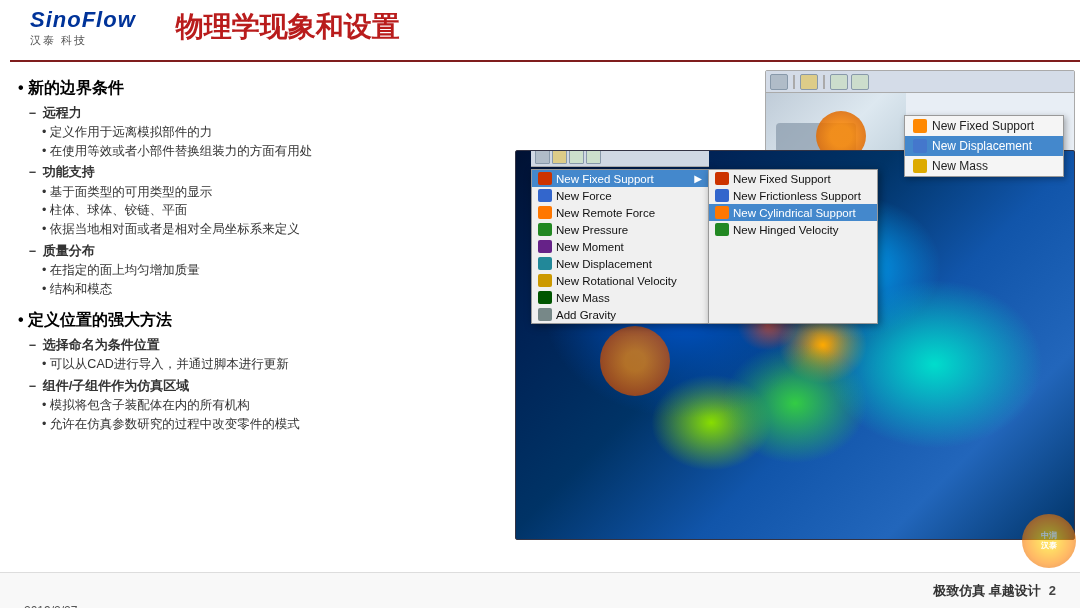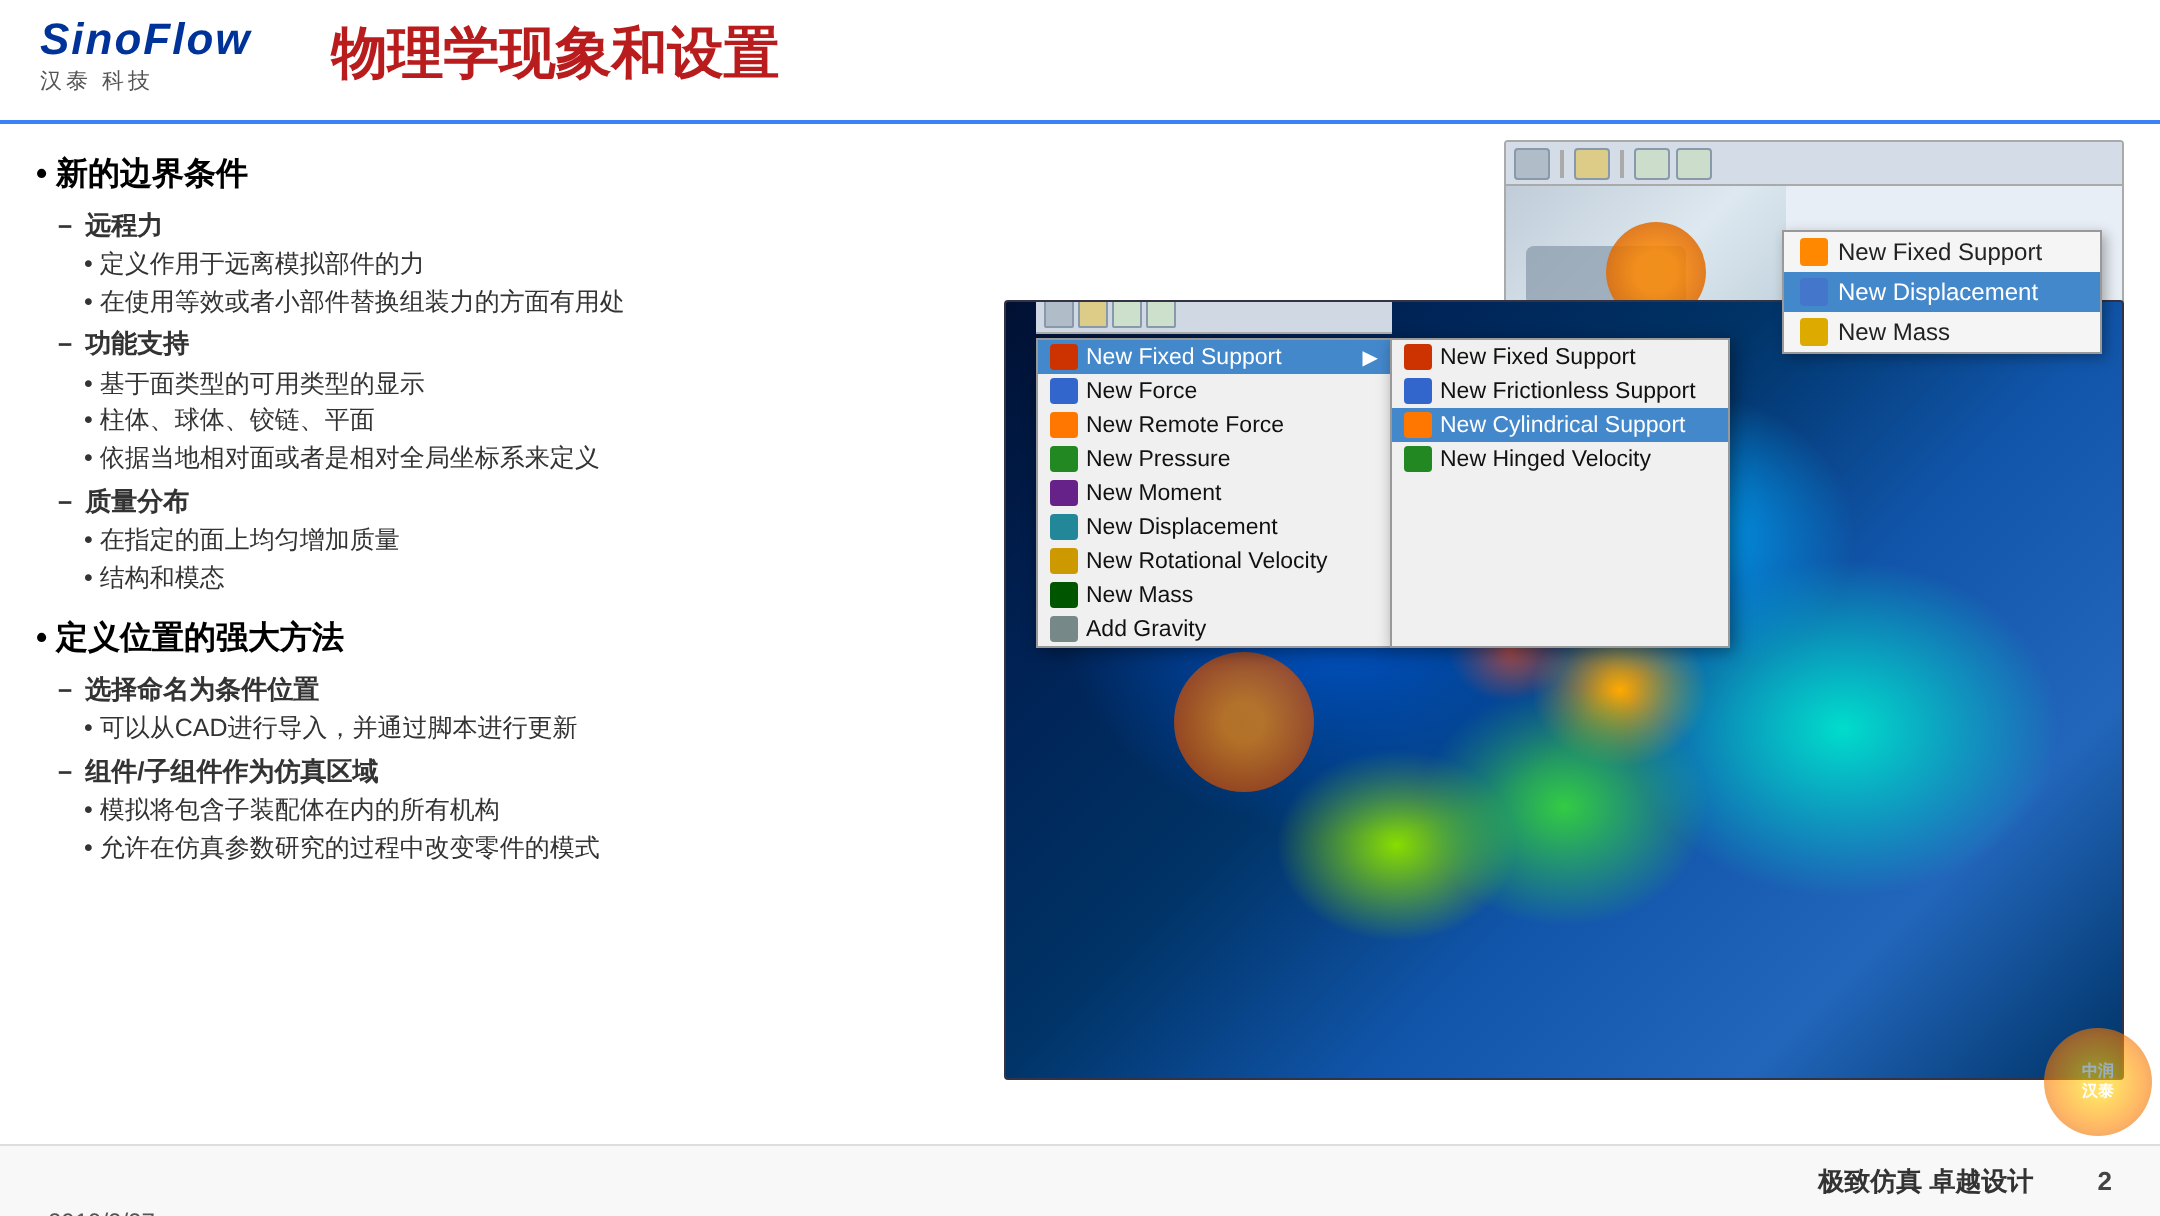--- a/index.html
+++ b/index.html
@@ -10,22 +10,23 @@
       font-family: 'Microsoft YaHei', 'SimHei', Arial, sans-serif;
       overflow: hidden;
       position: relative;
     }
 
     
     .header {
       display: flex;
       align-items: center;
       padding: 10px 20px 16px 20px;
-      border-bottom: 2px solid #3b82f6;
+      border-bottom: 2px solid #7f1d1d;
       height: 62px;
+      margin-left: 10px;
     }
     .logo-area {
       display: flex;
       flex-direction: column;
       align-items: flex-start;
       margin-right: 30px;
     }
     .logo-sino {
       font-size: 22px;
       font-weight: 900;
@@ -45,21 +46,21 @@
       font-size: 28px;
       font-weight: bold;
       color: #b91c1c;
       margin-left: 10px;
     }
 
     
     .main {
       display: flex;
       height: calc(608px - 62px - 36px);
-      padding: 8px 18px 4px 18px;
+      padding: 8px 5px 4px 18px;
     }
 
     
     .left-col {
       width: 420px;
       flex-shrink: 0;
       padding-right: 10px;
       font-size: 13px;
       line-height: 1.55;
       color: #222;
@@ -333,21 +334,21 @@
       padding: 0 24px;
     }
     .footer-left {
       font-size: 12px;
       color: #555;
       margin-top: 40px;
     }
     .footer-right {
       display: flex;
       align-items: center;
-      gap: 32px;
+      gap: 8px;
     }
     .footer-slogan {
       font-size: 13px;
       color: #333;
       font-weight: bold;
     }
     .footer-page {
       font-size: 13px;
       color: #444;
       font-weight: bold;

